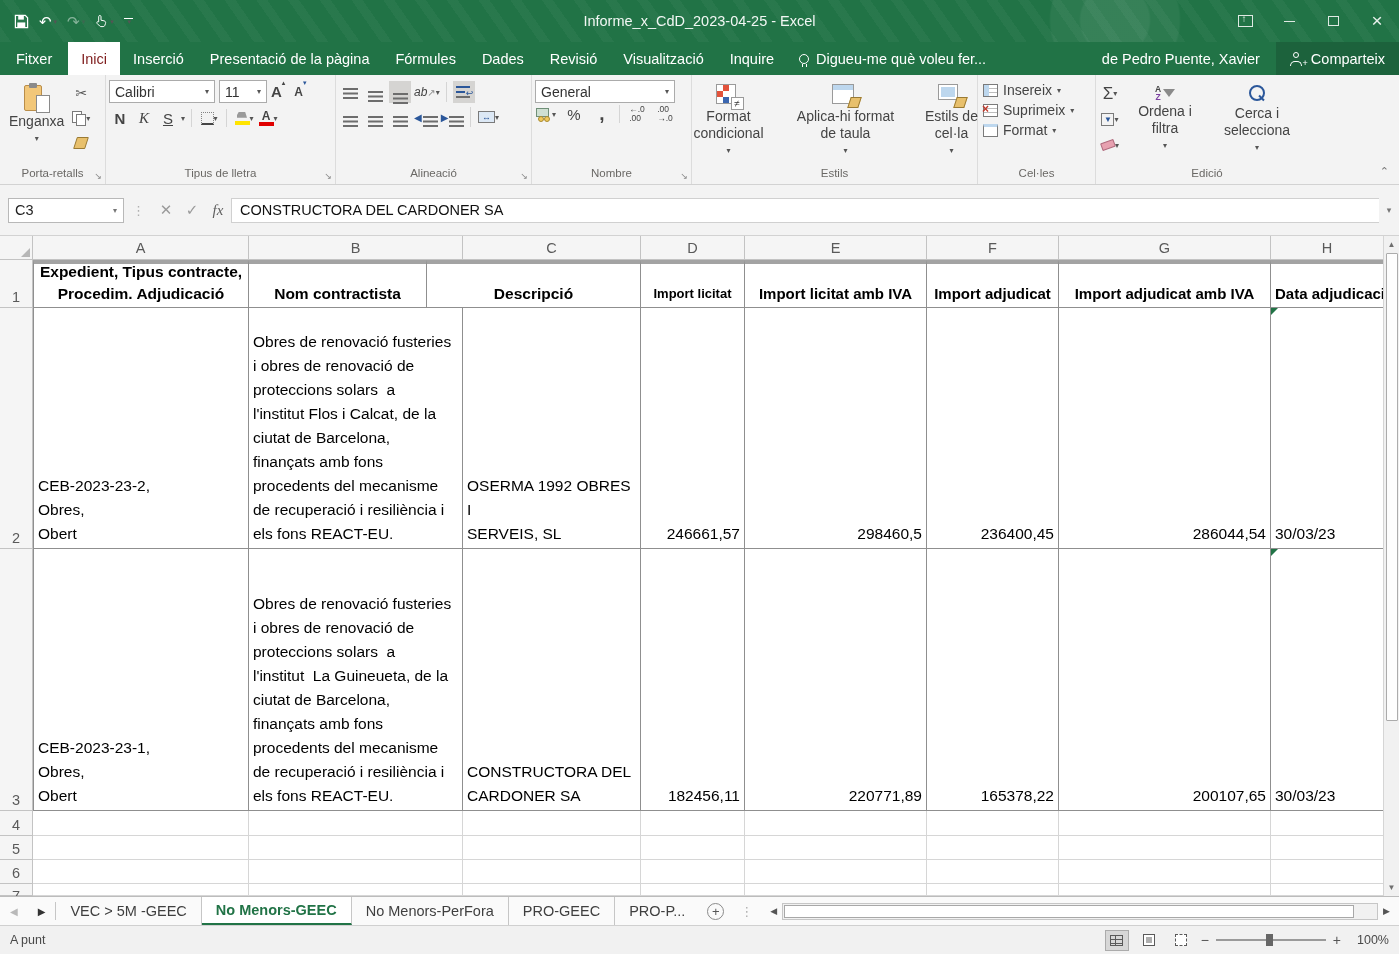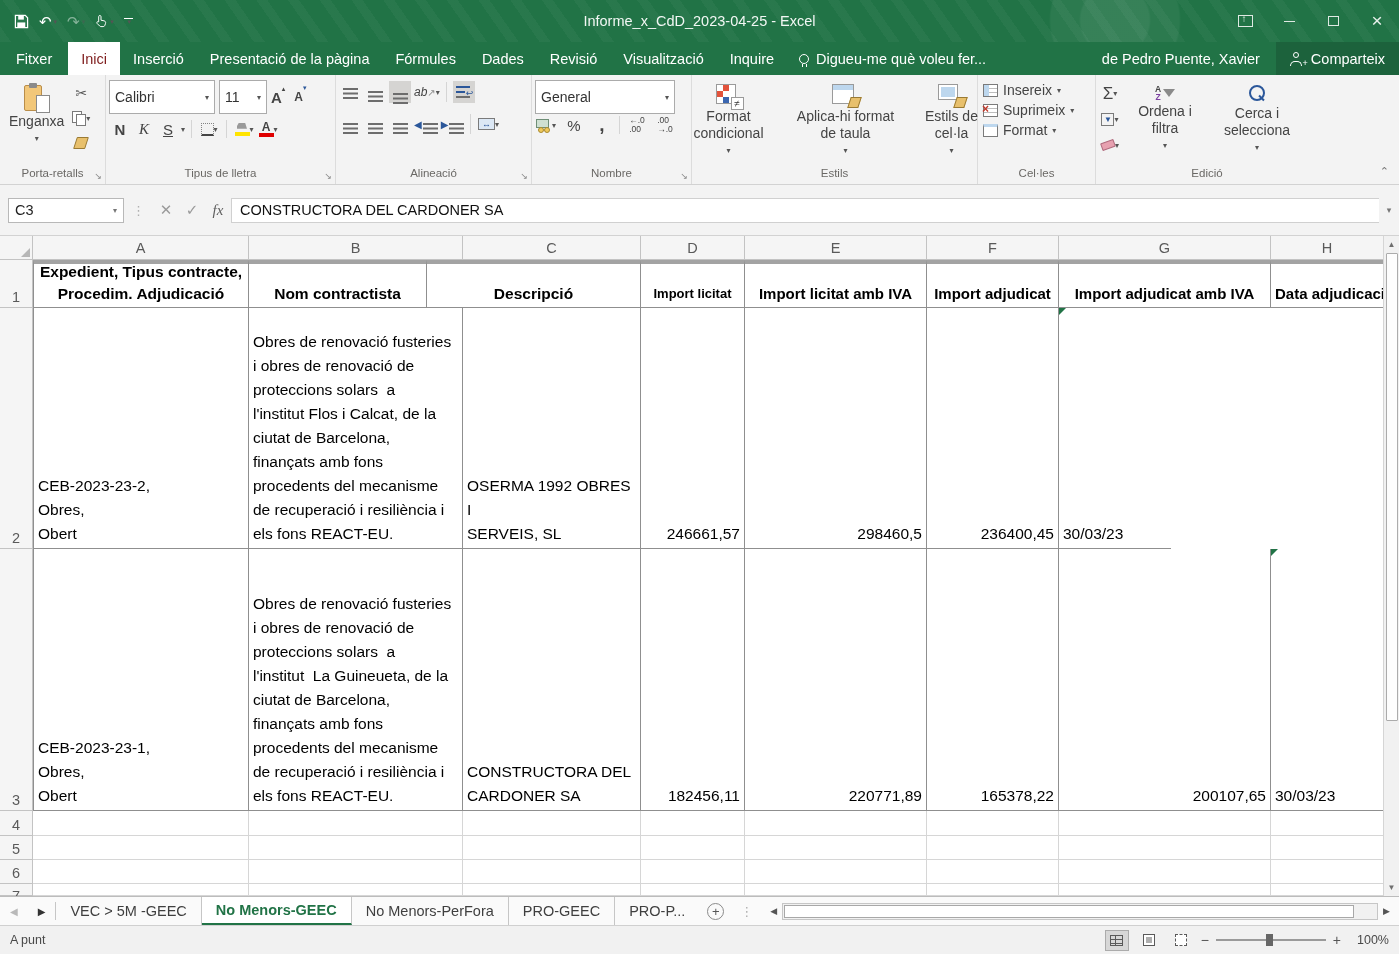--- a/index.html
+++ b/index.html
@@ -69,21 +69,21 @@
                 border:1px solid #8a8a8a; }
   
   .copyic { position:relative; width:14px; height:15px; }
   .copyic i { position:absolute; width:10px; height:12px; background:#fff; border:1px solid #7a7a7a; }
   .copyic i:first-child { left:0; top:0; }
   .copyic i:last-child { left:4px; top:3px; }
   
   .brush { width:12px; height:12px; background:#e8c06c; border:1px solid #9a7a33;
            transform:skewX(-18deg); border-radius:1px; }
   
-  .combo { background:#fff; border:1px solid #ababab; height:34px; font-size:14px;
+  .combo { background:#fff; border:1px solid #ababab; height:23px; font-size:14px;
            display:flex; align-items:center; padding:0 5px; color:#333; }
   .combo .dd { margin-left:auto; padding-left:6px; }
   .fontgrow { font-size:15px; font-weight:bold; position:relative; padding-right:5px; }
   .fontgrow sup { font-size:7px; position:relative; top:-6px; }
   
   .lines { width:15px; height:2px; background:#6d6d6d; box-shadow:0 4.5px 0 #6d6d6d, 0 9px 0 #6d6d6d; }
   .indar { color:#2b579a; font-size:10px; margin-right:1px; }
   .mergebox { width:17px; height:12px; border:1px solid #7a7a7a; display:flex; align-items:center;
               justify-content:center; font-size:9px; color:#2b579a; background:#dce8f5; }
   .wrapic { position:relative; width:15px; height:12px; }
@@ -363,21 +363,21 @@
             </span>
             <span class="dd">▾</span>
           </span>
       </div>
     </div>
     <div class="glabel" style="margin-top:auto">Tipus de lletra</div>
     <span class="launch">↘</span>
   </div>
 
   <div class="group" style="width:196px">
-    <div style="display:flex;flex-direction:column;gap:10px;padding-top:3px;justify-content:center;">
+    <div style="display:flex;flex-direction:column;gap:3px;padding-top:3px;justify-content:center;">
       <div style="display:flex;align-items:center;gap:3px;">
         <span class="sbtn">
             <span class="lines" style="margin-top:-7px"></span>
           </span>
         <span class="sbtn">
             <span class="lines"></span>
           </span>
         <span class="sbtn toggled">
             <span class="lines" style="margin-top:4px"></span>
           </span>
@@ -599,20 +599,21 @@
 ciutat de Barcelona,
 finançats amb fons
 procedents del mecanisme
 de recuperació i resiliència i
 els fons REACT-EU.</div>
       <div class="cell c-c">OSERMA 1992 OBRES I
 SERVEIS, SL</div>
       <div class="cell c-d num">246661,57</div>
       <div class="cell c-e num">298460,5</div>
       <div class="cell c-f num">236400,45</div>
+      <div class="cell c-g num">286044,54</div>
       <div class="cell c-h" style="border-right:none;"><span class="errtri"></span><span>30/03/23</span></div>
     </div>
 
     <div class="grow trow" style="height:262px">
       <div class="rhead">3</div>
       <div class="cell c-a">CEB-2023-23-1,
 Obres,
 Obert</div>
       <div class="cell c-b">Obres de renovació fusteries
 i obres de renovació de

